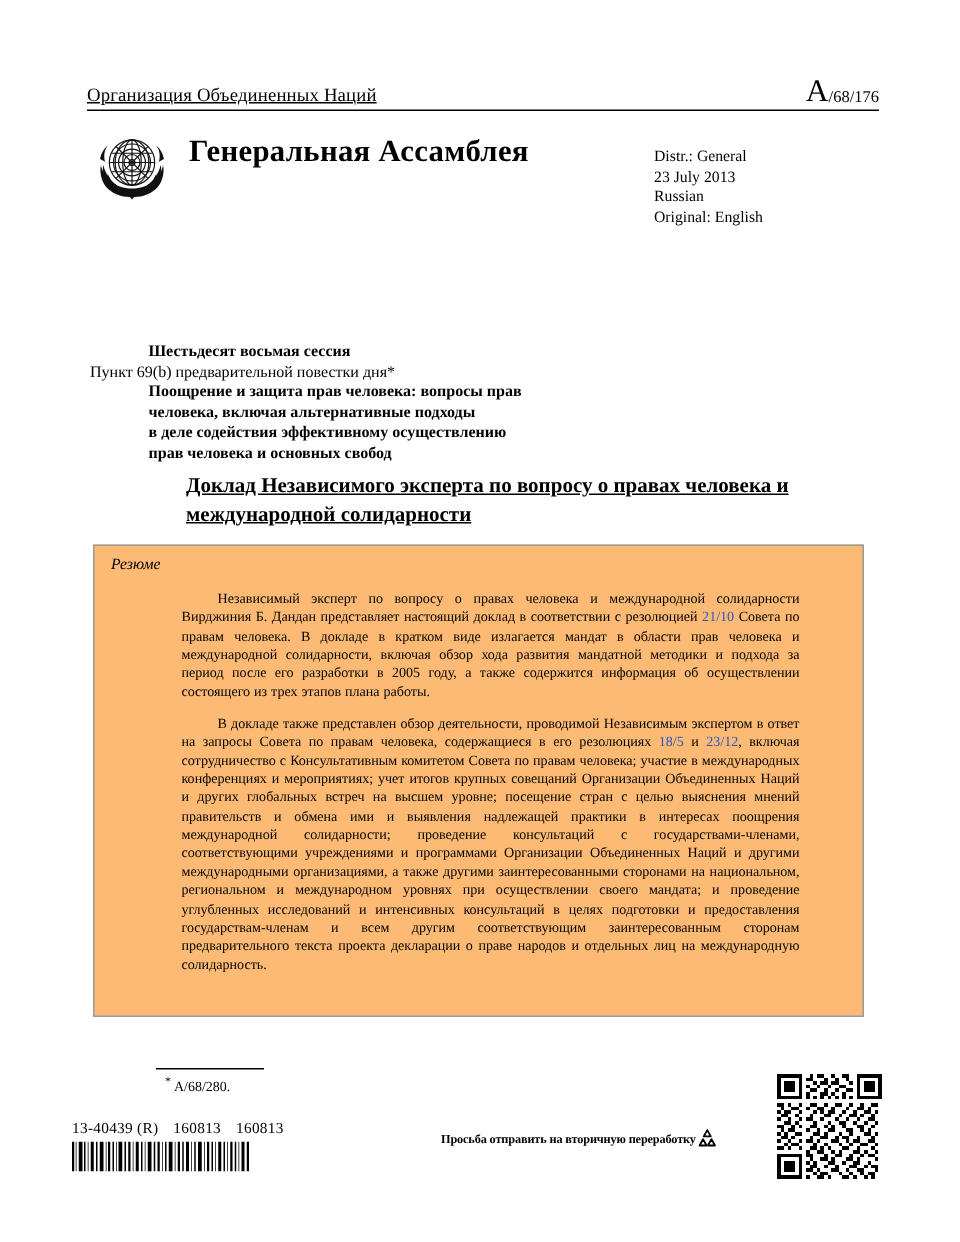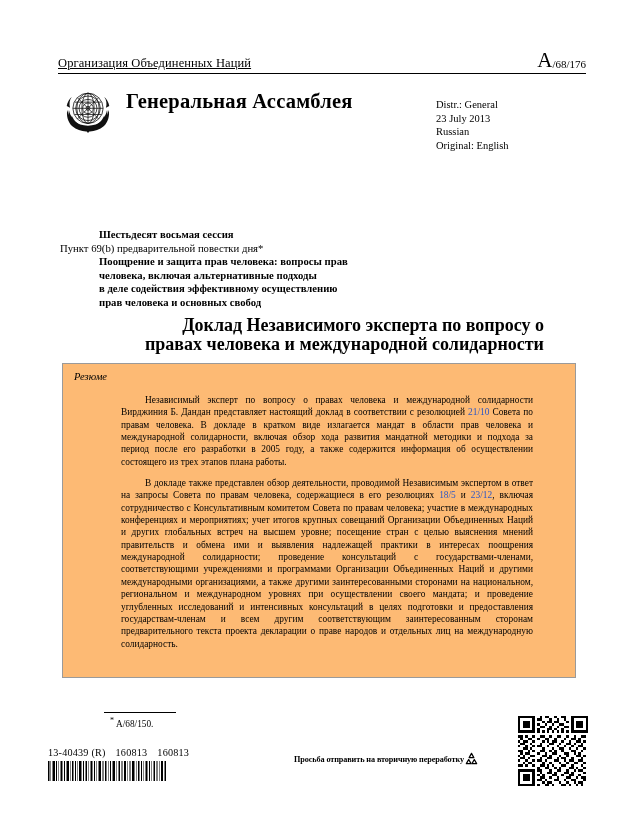--- a/index.html
+++ b/index.html
@@ -103,24 +103,25 @@
     line-height: 13.6px;
   }
   .session .b { font-weight: bold; margin-left: 39px; }
 
   
   .doc-title {
     position: absolute;
     left: 124px;
     top: 316px;
     width: 420px;
-    font-size: 18px;
+    font-size: 14px;
     font-weight: bold;
     line-height: 18.5px;
-    text-align: right;
+    text-align: left;
+    text-decoration: underline;
   }
 
   
   .summary-box {
     position: absolute;
     left: 62px;
     top: 363px;
     width: 514px;
     height: 315px;
     border: 1.2px solid #9a9a9a;
@@ -289,21 +290,21 @@
   <div class="summary-box">
     <div class="summary-label">Резюме</div>
     <div class="summary-body">
       <p><span>Независимый эксперт по вопросу о правах человека и международной солидарности Вирджиния Б. Дандан представляет настоящий доклад в соответствии с резолюцией </span><span class="lnk">21/10</span><span> Совета по правам человека. В докладе в кратком виде излагается мандат в области прав человека и международной солидарности, включая обзор хода развития мандатной методики и подхода за период после его разработки в 2005 году, а также содержится информация об осуществлении состоящего из трех этапов плана работы.</span></p>
       <p><span>В докладе также представлен обзор деятельности, проводимой Независимым экспертом в ответ на запросы Совета по правам человека, содержащиеся в его резолюциях </span><span class="lnk">18/5</span><span> и </span><span class="lnk">23/12</span><span>, включая сотрудничество с Консультативным комитетом Совета по правам человека; участие в международных конференциях и мероприятиях; учет итогов крупных совещаний Организации Объединенных Наций и других глобальных встреч на высшем уровне; посещение стран с целью выяснения мнений правительств и обмена ими и выявления надлежащей практики в интересах поощрения международной солидарности; проведение консультаций с государствами-членами, соответствующими учреждениями и программами Организации Объединенных Наций и другими международными организациями, а также другими заинтересованными сторонами на национальном, региональном и международном уровнях при осуществлении своего мандата; и проведение углубленных исследований и интенсивных консультаций в целях подготовки и предоставления государствам-членам и всем другим соответствующим заинтересованным сторонам предварительного текста проекта декларации о праве народов и отдельных лиц на международную солидарность.</span></p>
     </div>
   </div>
 
   <div class="footnote-rule"></div>
   <div class="footnote">
-    <span class="star">*</span><span>A/68/150.</span>
+    <span class="star">*</span><span>A/68/280.</span>
   </div>
 
   <div class="jobnum">
     <span>13-40439 (R)</span><span>160813</span><span>160813</span>
   </div>
 
   <svg class="barcode" viewBox="0 0 236 40" preserveAspectRatio="none" aria-hidden="true">
     <g fill="#000">
       <rect x="0" y="0" width="3" height="40"></rect>
         <rect x="5" y="0" width="1" height="40"></rect>

